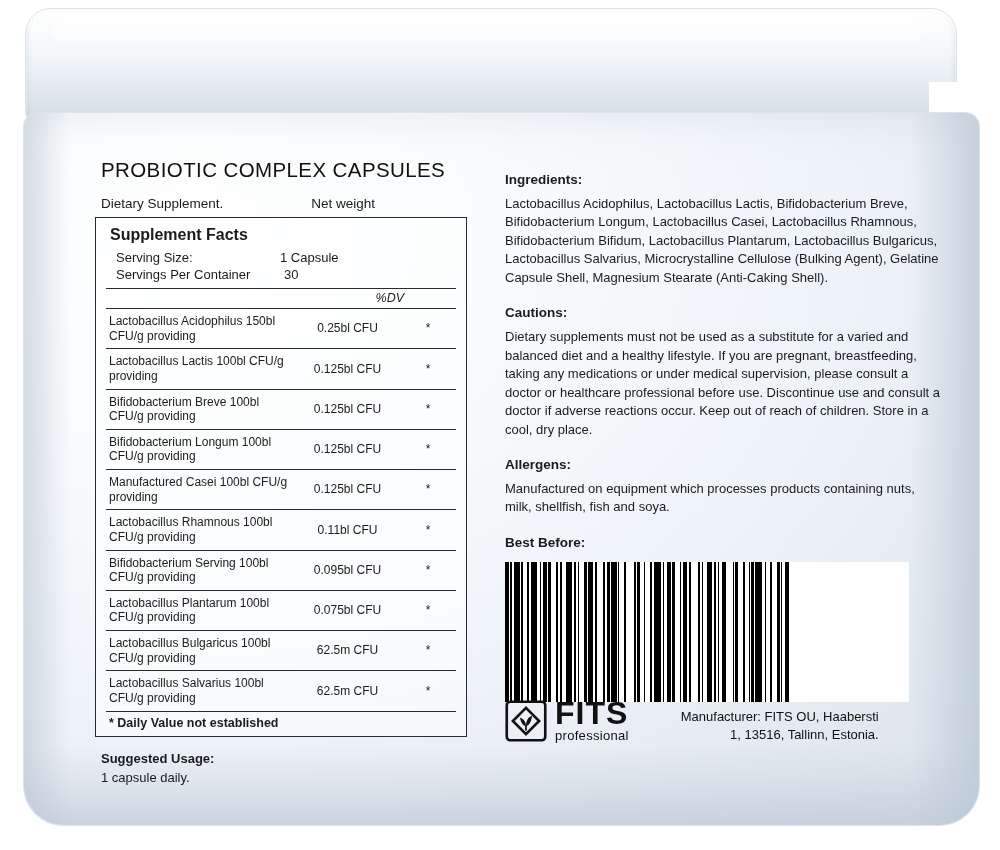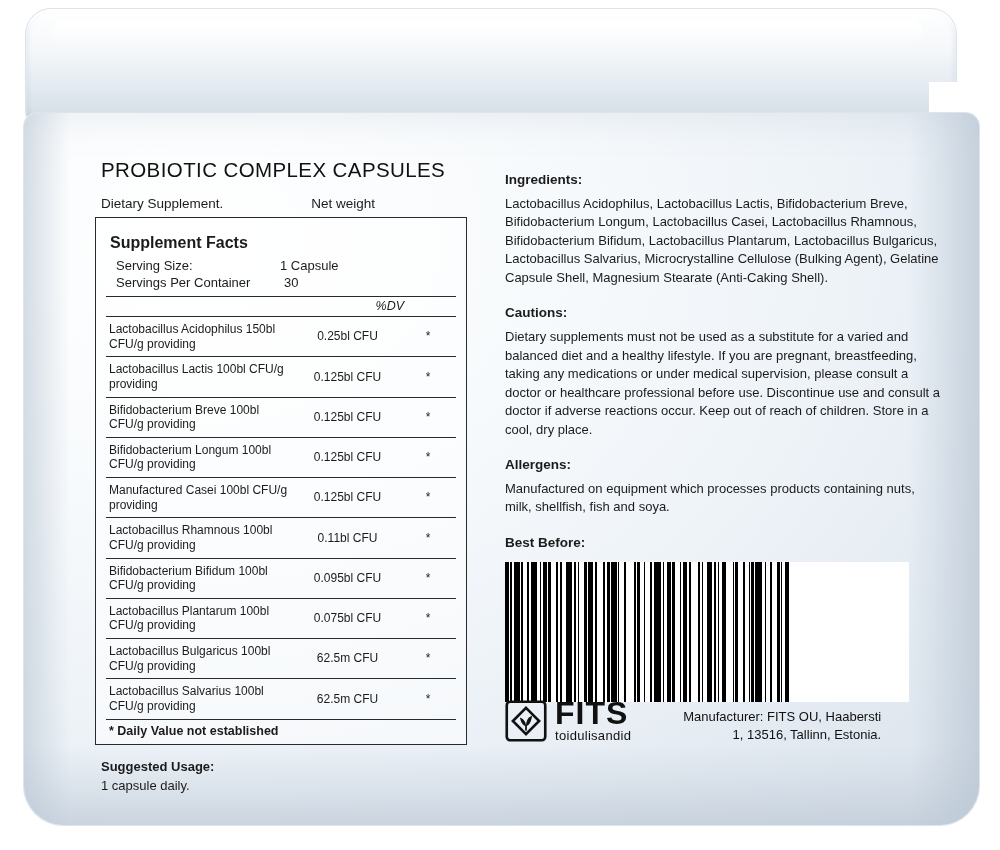--- a/index.html
+++ b/index.html
@@ -133,21 +133,21 @@
     color: #1b1b1b;
   }
   .subline .net {
     margin-left: 88px;
   }
 
   
   .sf-box {
     border: 1.5px solid #2a2a2a;
     background: rgba(255,255,255,0.55);
-    padding: 14px 10px 4px 10px;
+    padding: 6px 10px 4px 10px;
     width: 372px;
     box-sizing: border-box;
   }
   .sf-title {
     font-size: 16px;
     font-weight: bold;
     margin: 2px 0 6px 4px;
   }
   .sf-serv {
     font-size: 13px;
@@ -333,21 +333,21 @@
                   <td class="name">Manufactured Casei 100bl CFU/g providing</td>
                   <td class="amt">0.125bl CFU</td>
                   <td class="dv">*</td>
                 </tr>
                 <tr>
                   <td class="name">Lactobacillus Rhamnous 100bl CFU/g providing</td>
                   <td class="amt">0.11bl CFU</td>
                   <td class="dv">*</td>
                 </tr>
                 <tr>
-                  <td class="name">Bifidobacterium Bifidum 100bl CFU/g providing</td>
+                  <td class="name">Bifidobacterium Serving 100bl CFU/g providing</td>
                   <td class="amt">0.095bl CFU</td>
                   <td class="dv">*</td>
                 </tr>
                 <tr>
                   <td class="name">Lactobacillus Plantarum 100bl CFU/g providing</td>
                   <td class="amt">0.075bl CFU</td>
                   <td class="dv">*</td>
                 </tr>
                 <tr>
                   <td class="name">Lactobacillus Bulgaricus 100bl CFU/g providing</td>
@@ -492,21 +492,21 @@
         <div class="brand">
           <svg class="brand-mark" viewBox="0 0 48 48">
             <rect x="2" y="2" width="44" height="44" rx="4" fill="none" stroke="#111" stroke-width="3"></rect>
             <polygon points="24,9 39,24 24,39 9,24" fill="none" stroke="#111" stroke-width="3"></polygon>
             <path d="M24 30 C24 24 20 21 17 20 C18 25 20 29 24 30 Z" fill="#111"></path>
             <path d="M24 30 C24 23 27 19 31 18 C30 24 28 29 24 30 Z" fill="#111"></path>
             <rect x="23" y="29" width="2" height="6" fill="#111"></rect>
           </svg>
           <div class="brand-text">
             <div class="fits">FITS</div>
-            <div class="tagline">toidulisandid</div>
+            <div class="tagline">professional</div>
           </div>
         </div>
         <div class="manufacturer">Manufacturer: FITS OU, Haabersti 1, 13516, Tallinn, Estonia.</div>
       </div>
 
     </div>
   </div>
 </div>
 
 </body></html>

